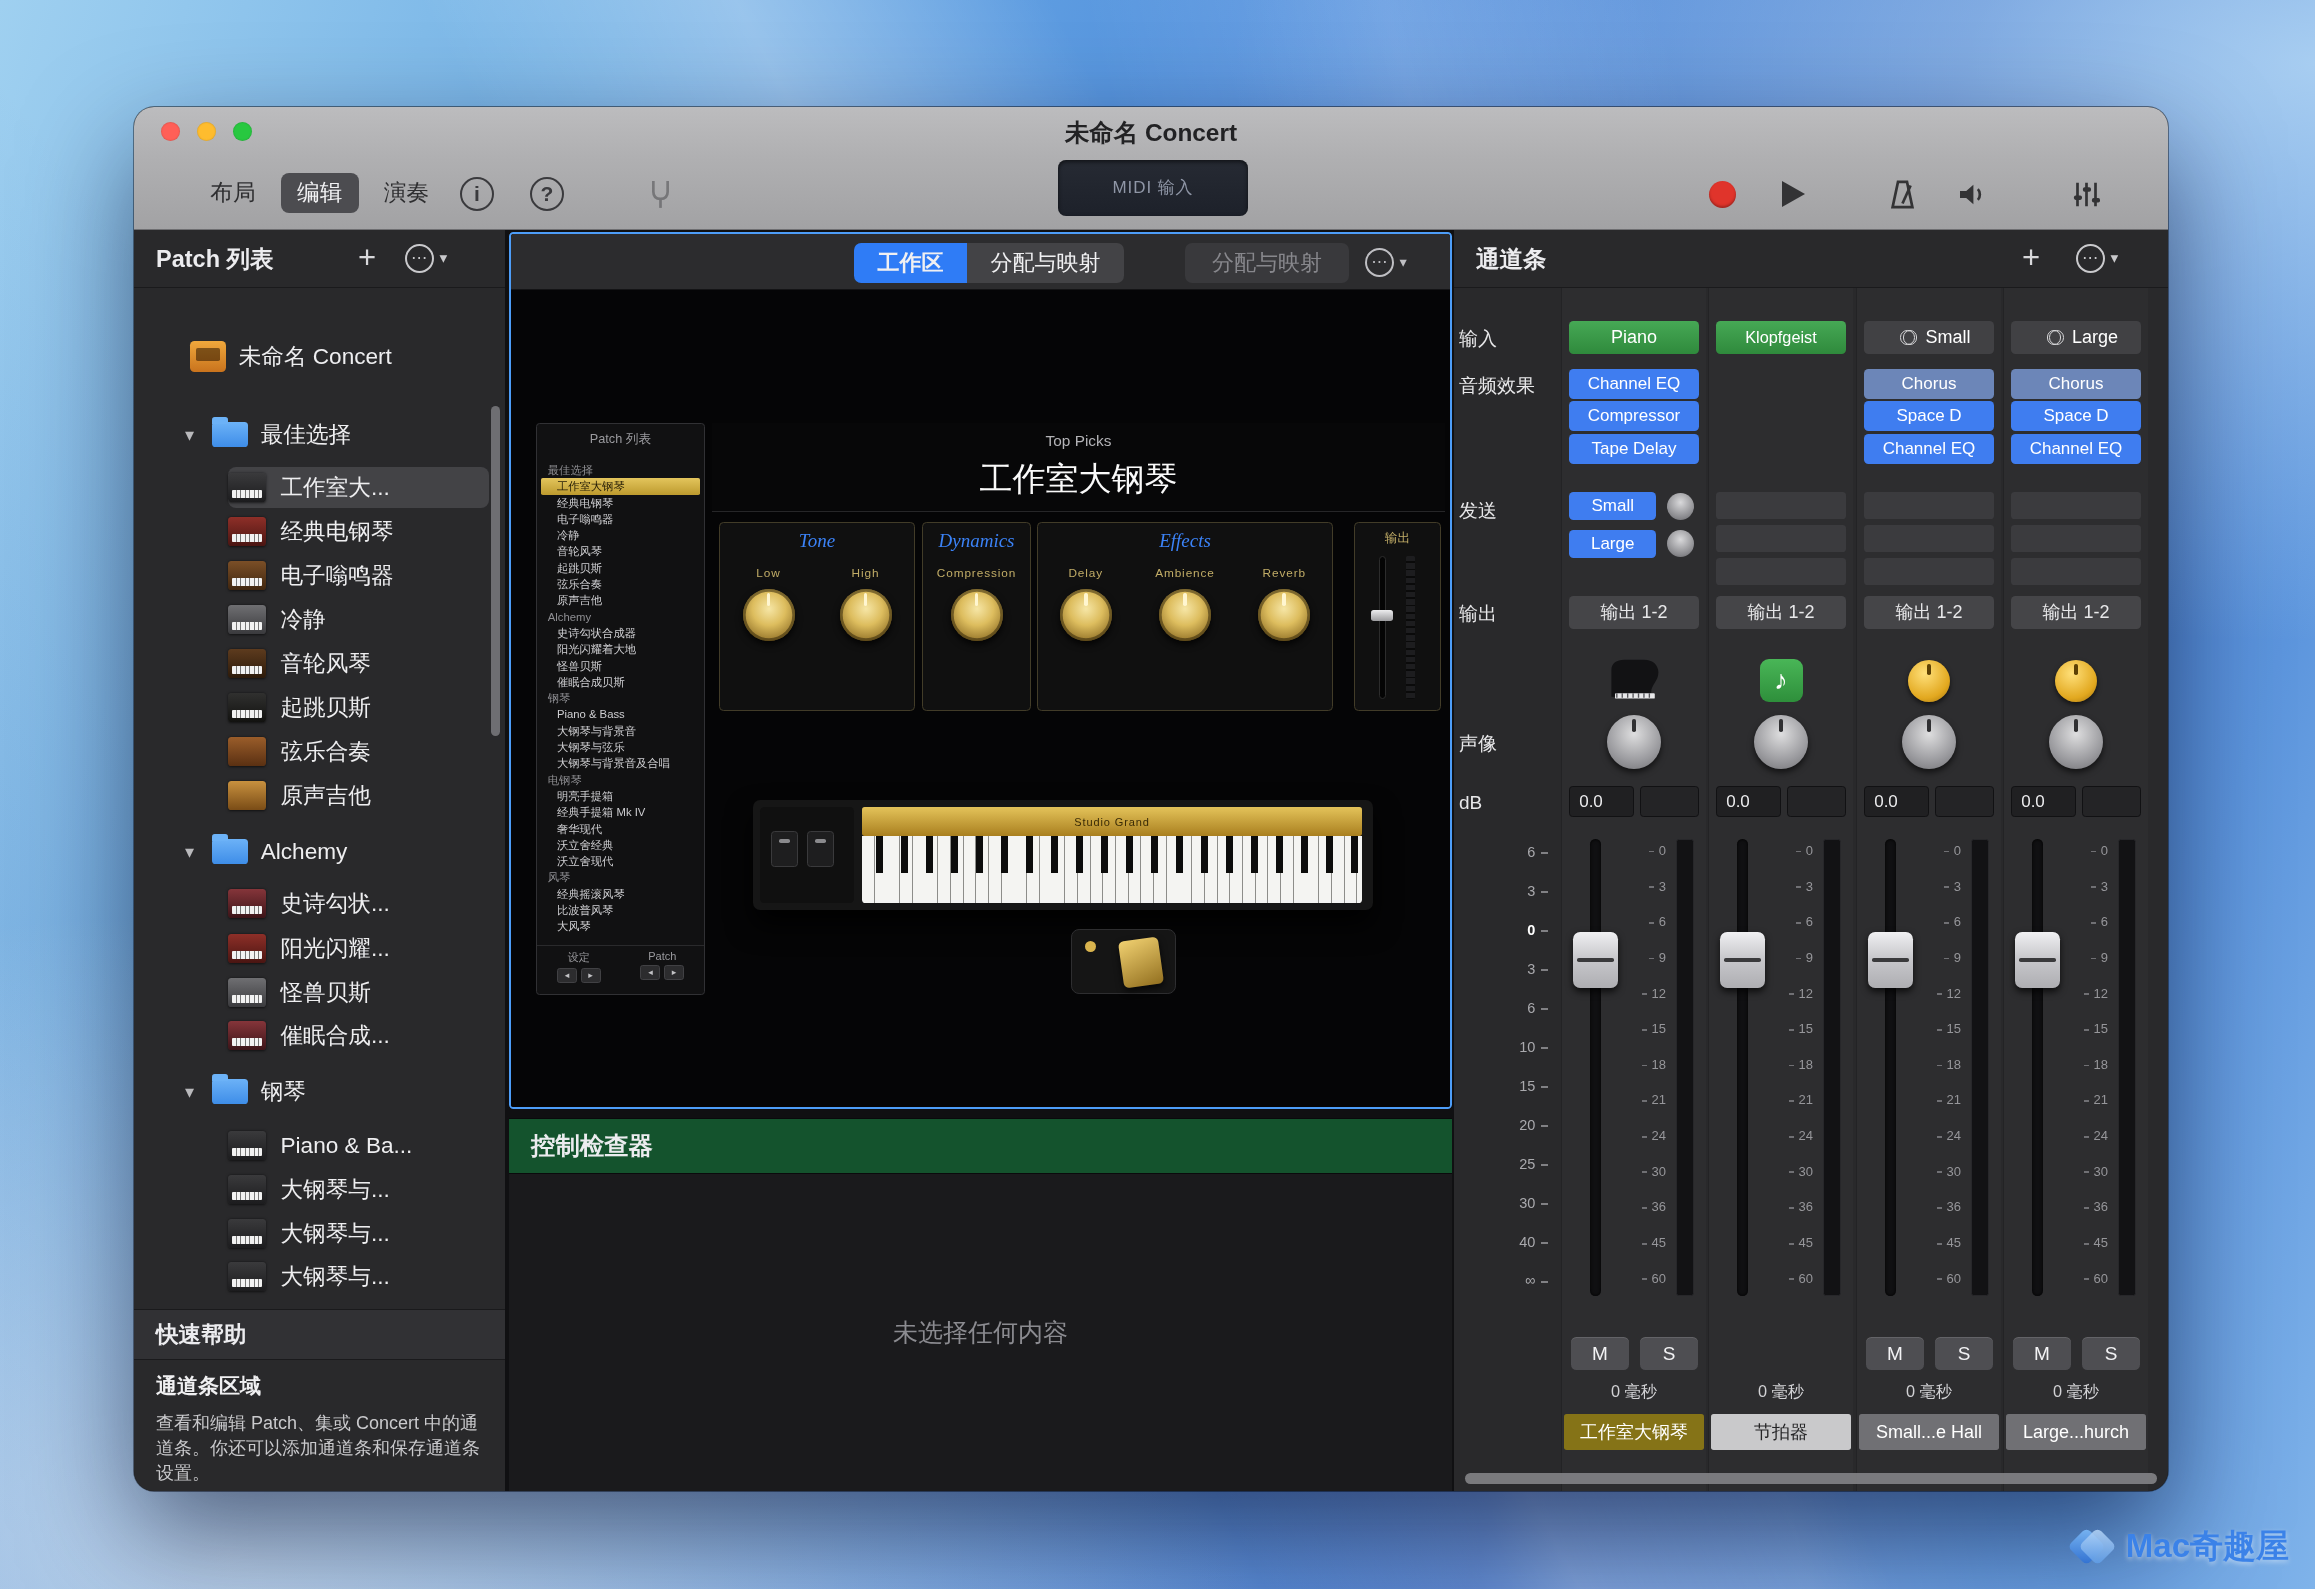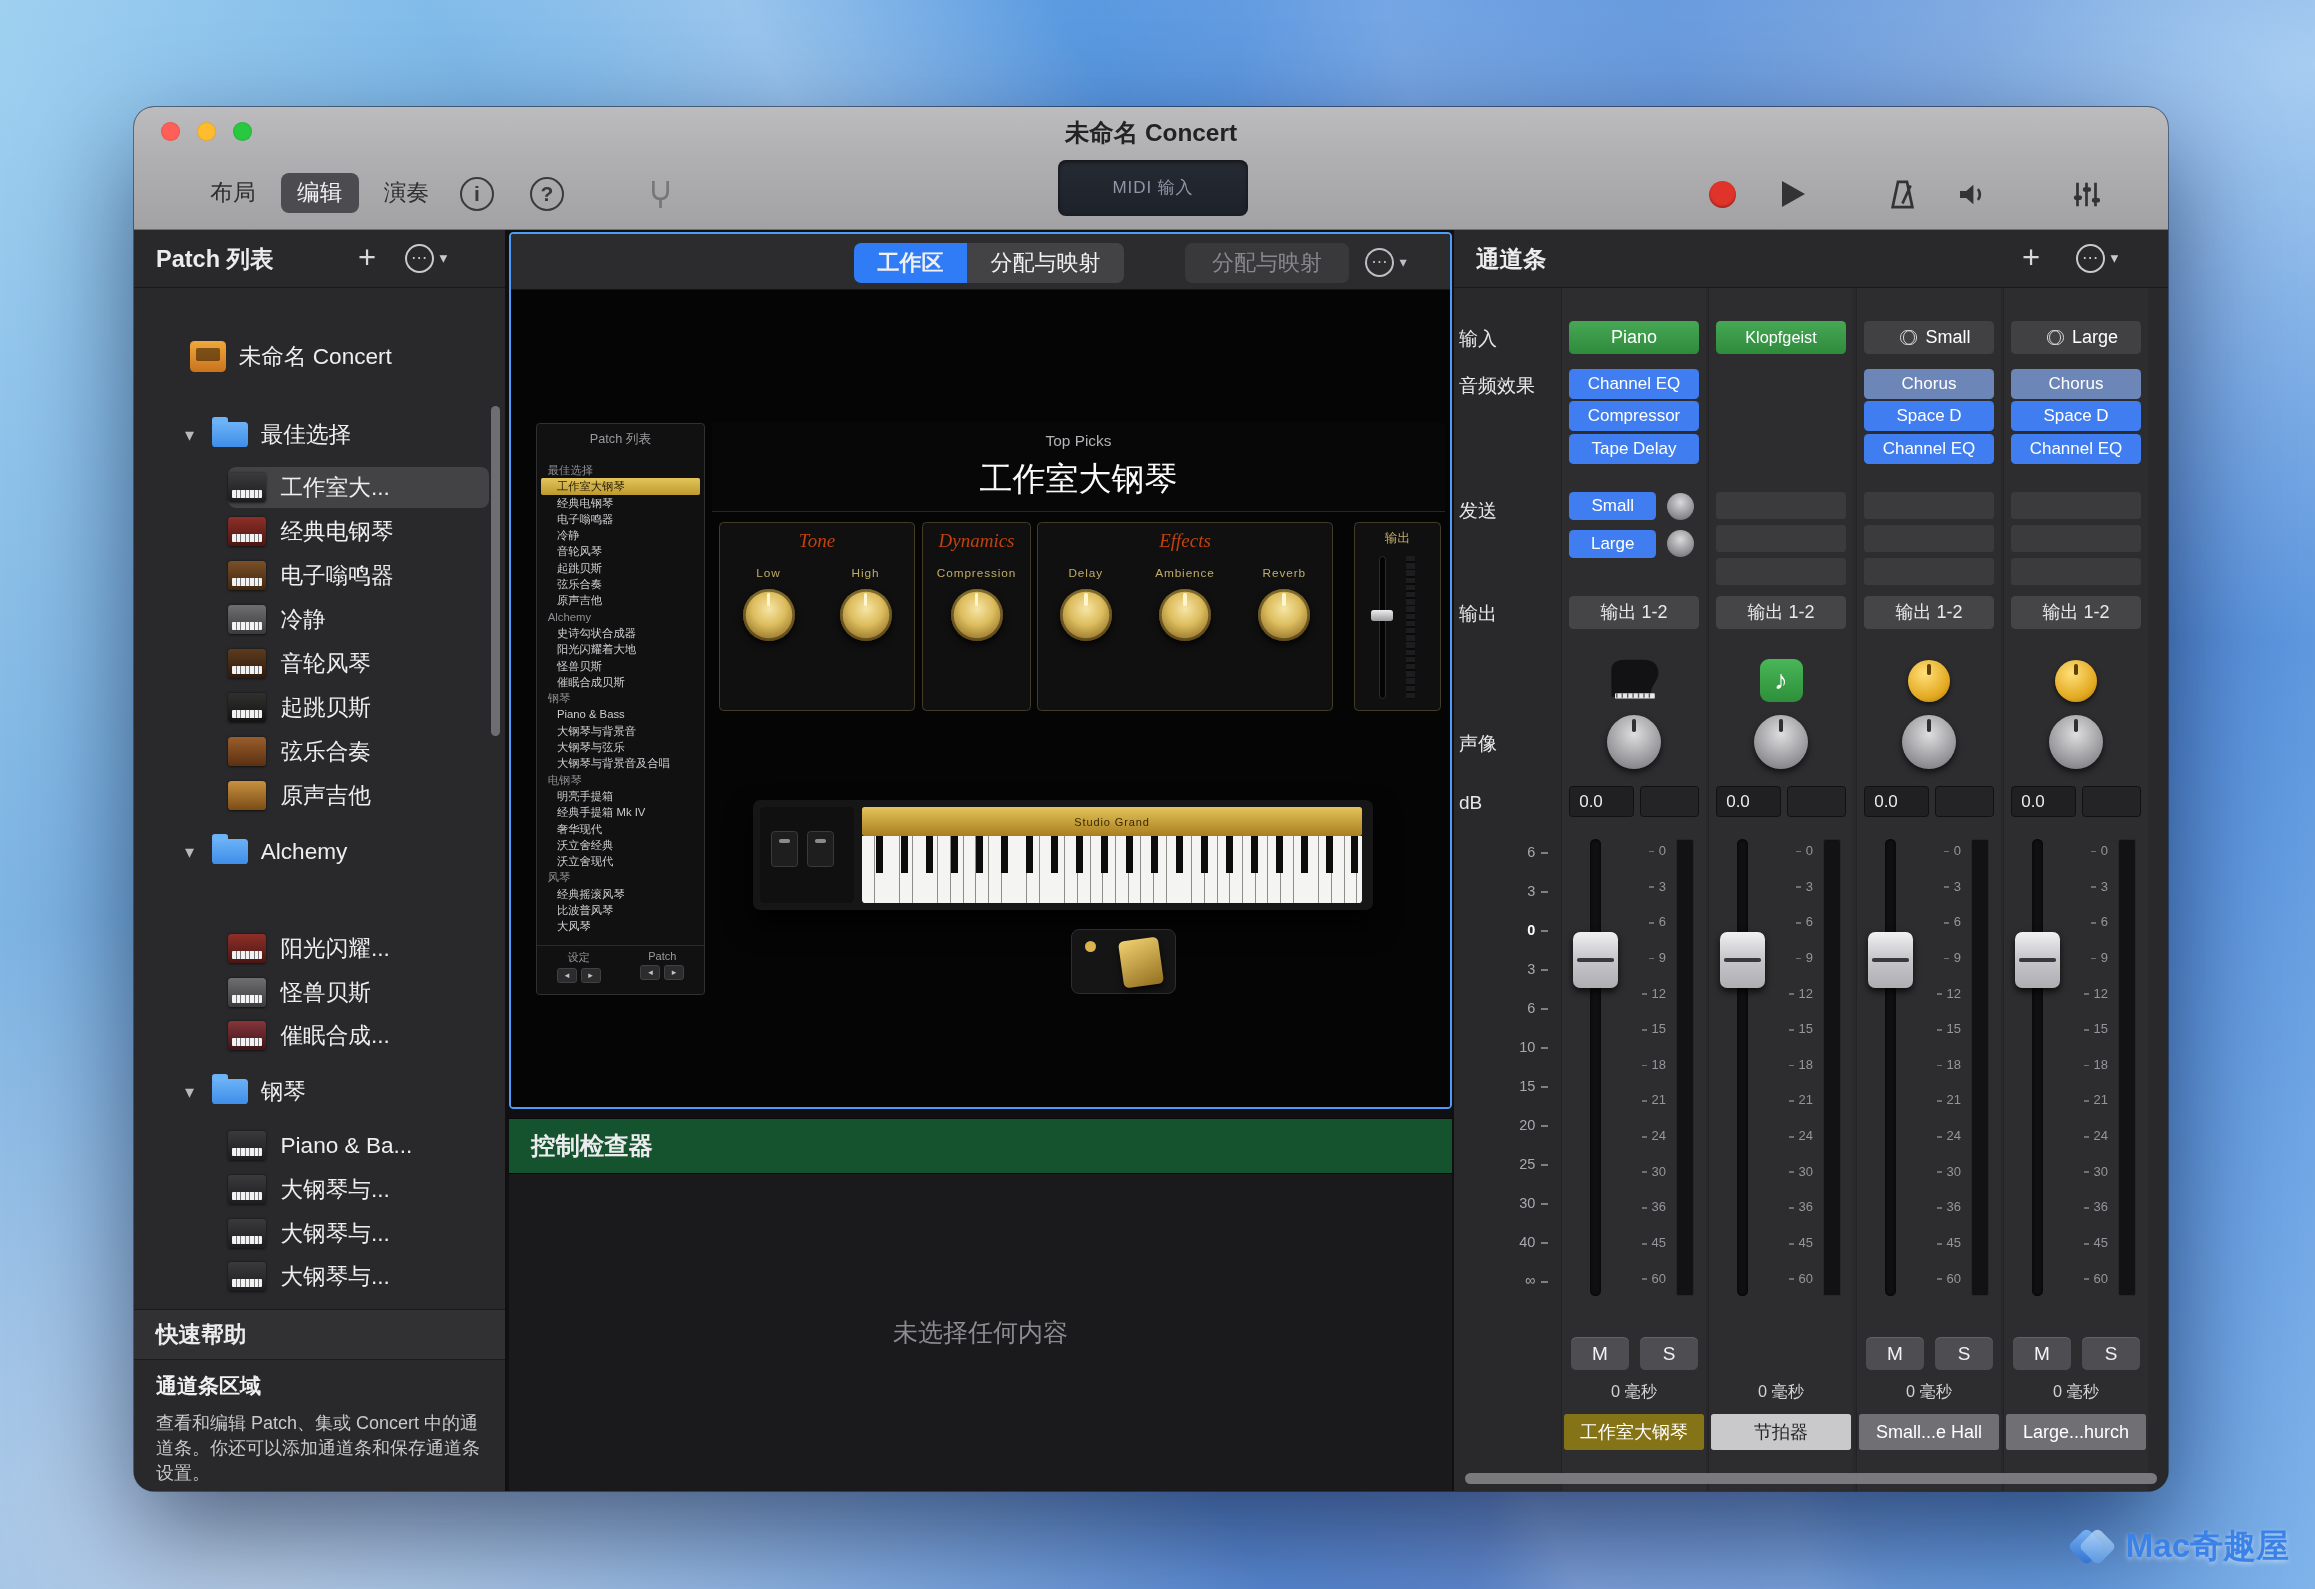--- a/index.html
+++ b/index.html
@@ -125,21 +125,21 @@
   .pf-btn{width:20px;height:14.5px;background:#2c2c2e;border:0.9px solid #414144;border-radius:2.7px;color:#c3c3c6;
     font-size:9px;line-height:12.7px;}
 
   
   .phead{position:absolute;left:201px;top:133px;width:733px;height:89px;background:#070708;border-bottom:0.9px solid #262628;}
   .phead .tp{color:#b3b3b7;font-size:15.4px;margin-top:9px;}
   .phead .pname{color:#fafafa;font-size:33px;margin-top:7.2px;}
   .phead div{text-align:center;}
   .kpanel{position:absolute;top:232px;height:189px;background:#101010;border:0.9px solid #423c28;border-radius:4.5px;}
   .kp-title{position:absolute;left:0;right:0;top:7.2px;text-align:center;
-    font-family:"Liberation Serif","DejaVu Serif",serif;font-style:italic;font-size:19px;color:#c2410c;}
+    font-family:"Liberation Serif","DejaVu Serif",serif;font-style:italic;font-size:19px;color:#3b82f6;}
   .kp-knobs{position:absolute;left:0;right:0;top:43px;display:flex;justify-content:space-around;}
   .kcol{display:flex;flex-direction:column;align-items:center;gap:9px;}
   .klabel{font-size:11.8px;color:#c2ad67;letter-spacing:0.9px;}
   .knob{width:52px;height:52px;border-radius:50%;position:relative;
     background:radial-gradient(circle at 50% 38%,#f6e6a6 0%,#ddbd5e 40%,#96762b 78%,#5e4716 100%);
     box-shadow:0 3.6px 7.2px rgba(0,0,0,.8), inset 0 0 0 2.7px rgba(40,30,5,.5);}
   .knob::after{content:"";position:absolute;left:50%;top:3.6px;width:3.6px;height:13.6px;margin-left:-1.8px;background:#fff6d0;border-radius:1.8px;}
   .outpanel{position:absolute;left:843px;top:232px;width:87px;height:189px;background:#101010;border:0.9px solid #423c28;border-radius:4.5px;}
   .outpanel .olabel{text-align:center;font-size:12.7px;color:#c2ad67;margin-top:7.2px;}
   .otrack{position:absolute;left:23.5px;top:33px;bottom:11px;width:7.2px;background:#040404;border-radius:3.6px;border:0.9px solid #2c2c2c;}
@@ -352,20 +352,24 @@
       <div class="ps-row" style="top:544px;">
         <span class="thumb t-guitar"></span>
         <span class="ps-label">原声吉他</span>
       </div>
 
       <div class="ps-row" style="top:600px;">
         <span class="chev-down">▾</span>
         <span class="folder"></span>
         <span class="ps-label folder-lb">Alchemy</span>
       </div>
+      <div class="ps-row" style="top:652px;">
+        <span class="thumb t-synth"></span>
+        <span class="ps-label">史诗勾状...</span>
+      </div>
       <div class="ps-row" style="top:697px;">
         <span class="thumb t-red"></span>
         <span class="ps-label">阳光闪耀...</span>
       </div>
       <div class="ps-row" style="top:741px;">
         <span class="thumb t-gray"></span>
         <span class="ps-label">怪兽贝斯</span>
       </div>
       <div class="ps-row" style="top:784px;">
         <span class="thumb t-synth"></span>

